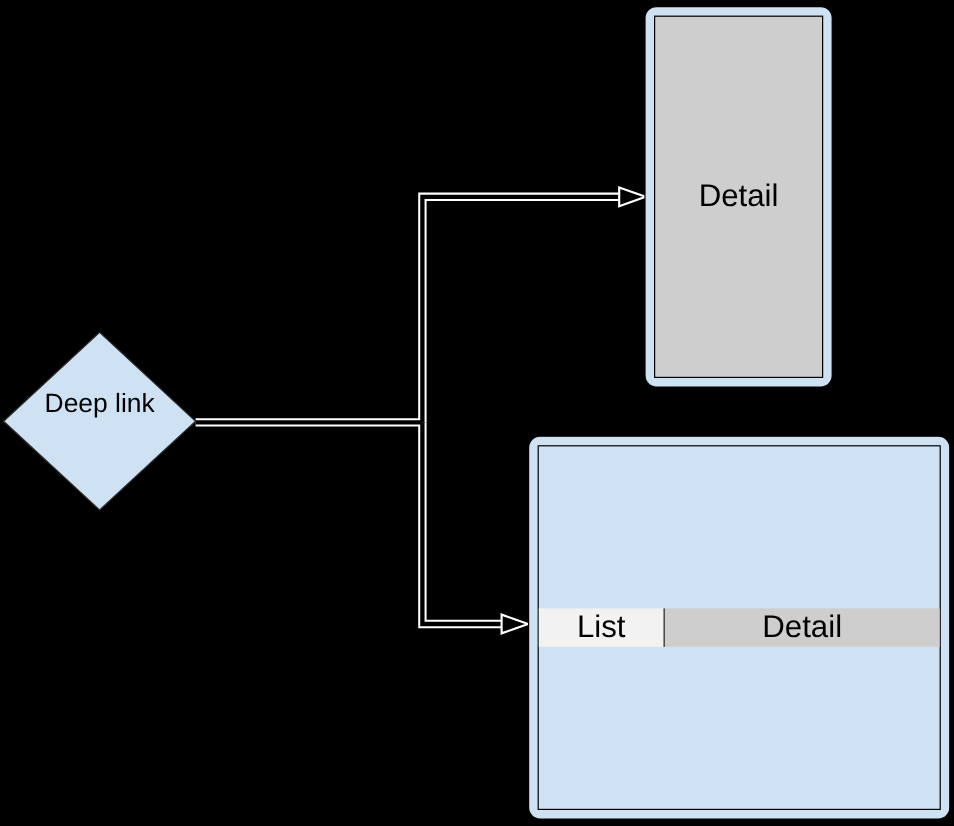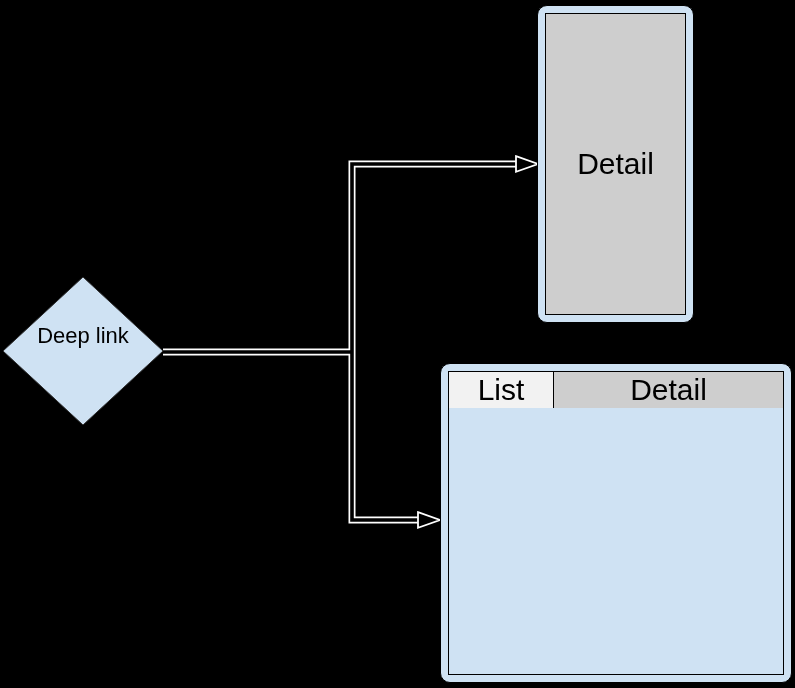--- a/index.html
+++ b/index.html
@@ -71,33 +71,33 @@
     top: 363px;
     width: 352px;
     height: 320px;
   }
   .pane-inner {
     position: absolute;
     inset: 7px;
     border: 1.5px solid #000;
     box-sizing: border-box;
     display: flex;
-    align-items: flex-start;
+    align-items: center;
   }
   .pane-fill-detail {
     background: var(--detail_gray, #cecece);
   }
   .pane-fill-list {
     background: var(--list_gray, #f2f2f2);
   }
   .panel {
     display: flex;
     align-items: center;
     justify-content: center;
-    font-size: 30px;
+    font-size: 26px;
     line-height: 1.2;
   }
   .panel.full { flex: 1; }
   .panel.list-panel {
     width: 105px;
     flex: 0 0 105px;
     border-right: 1.5px solid #000;
     box-sizing: border-box;
   }
   .panel.detail-panel { flex: 1; }

